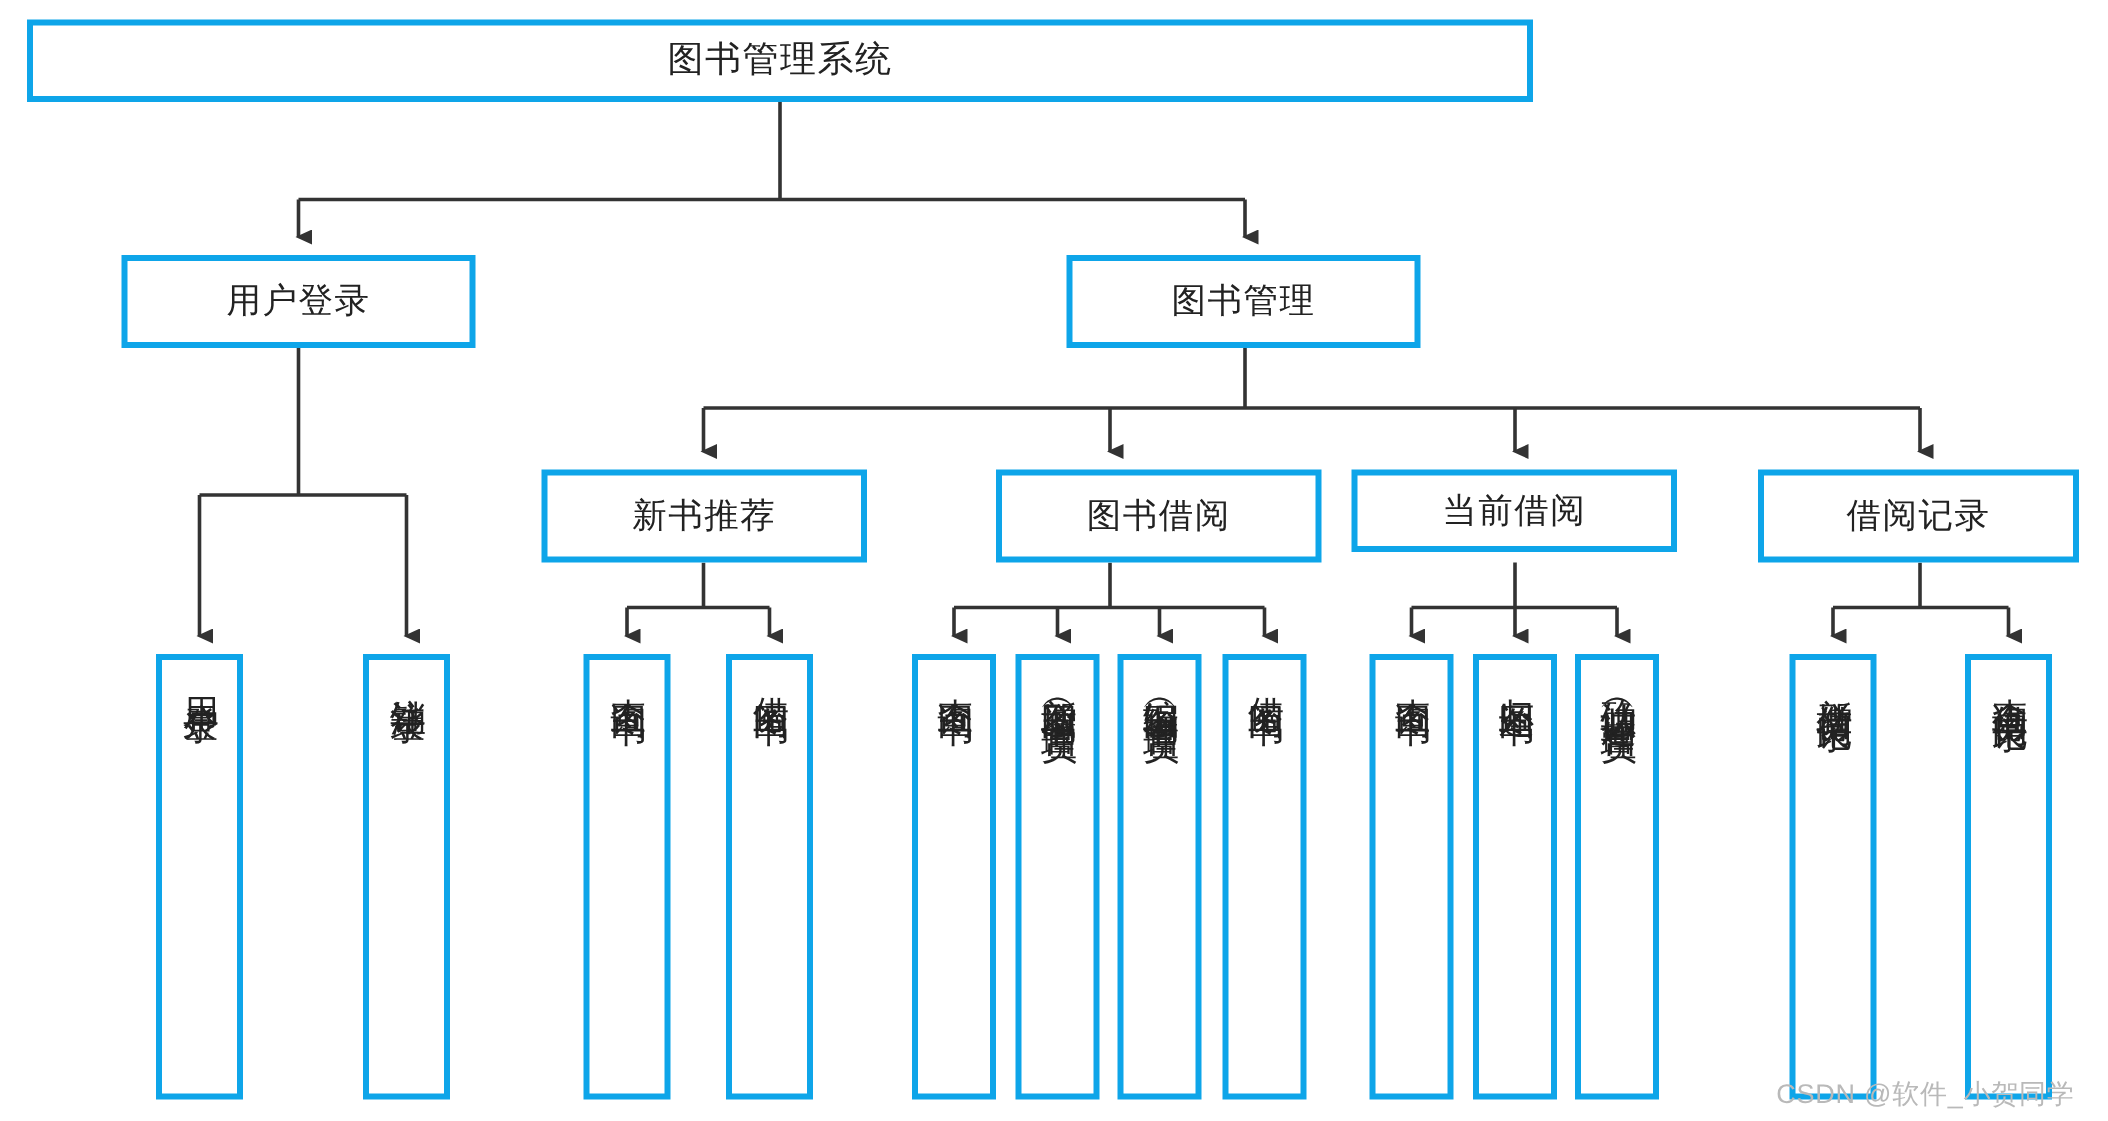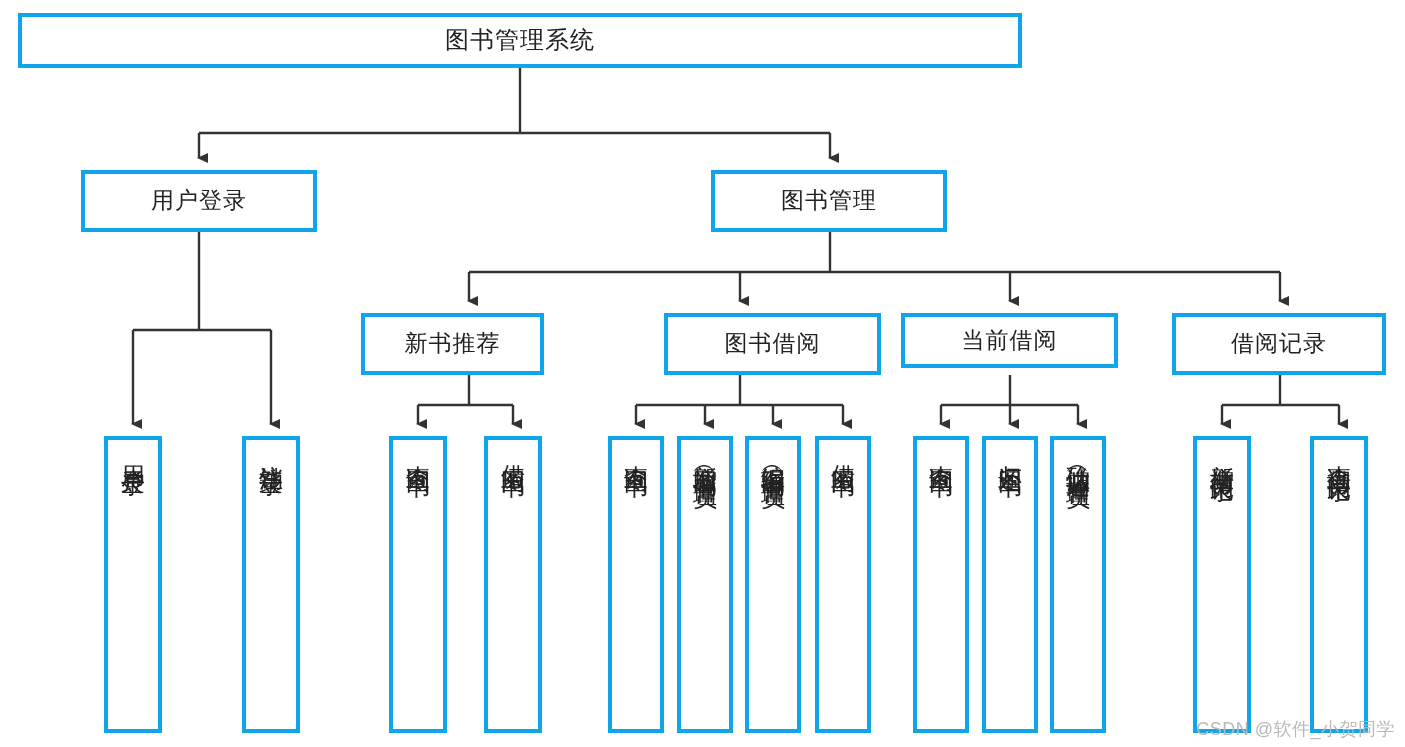--- a/index.html
+++ b/index.html
@@ -60,21 +60,21 @@
   .node.v .label {
     writing-mode: vertical-rl;
     text-orientation: upright;
     font-size: 24px;
     letter-spacing: 3px;
     line-height: 1;
     white-space: nowrap;
   }
   #watermark {
     position: absolute;
-    right: 10px;
+    right: 22px;
     bottom: 6px;
     font-size: 18px;
     color: #b9b9b9;
     letter-spacing: 0.5px;
     white-space: nowrap;
     user-select: none;
   }
 </style>
 </head>
 <body>
@@ -135,21 +135,21 @@
     <span class="label">图书管理系统</span>
   </div>
 
   <div class="node h" style="left:81px; top:170px; width:236px; height:62px;">
     <span class="label">用户登录</span>
   </div>
   <div class="node h" style="left:711px; top:170px; width:236px; height:62px;">
     <span class="label">图书管理</span>
   </div>
 
-  <div class="node h" style="left:361px; top:313px; width:183px; height:62px;">
+  <div class="node h" style="left:361px; top:313px; width:217px; height:62px;">
     <span class="label">新书推荐</span>
   </div>
   <div class="node h" style="left:664px; top:313px; width:217px; height:62px;">
     <span class="label">图书借阅</span>
   </div>
   <div class="node h" style="left:901px; top:313px; width:217px; height:55px;">
     <span class="label">当前借阅</span>
   </div>
   <div class="node h" style="left:1172px; top:313px; width:214px; height:62px;">
     <span class="label">借阅记录</span>

